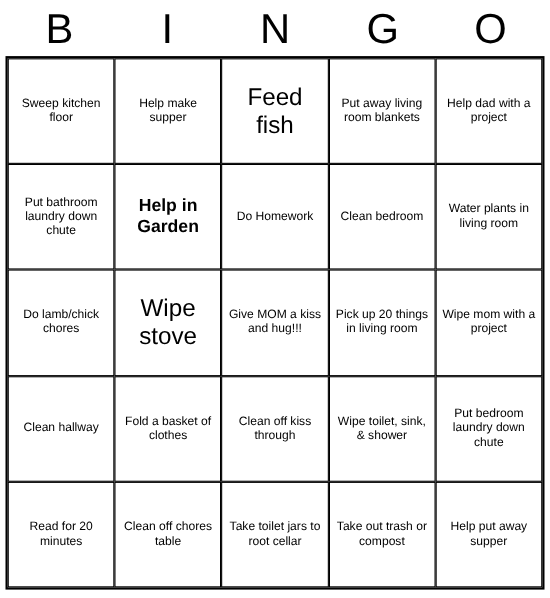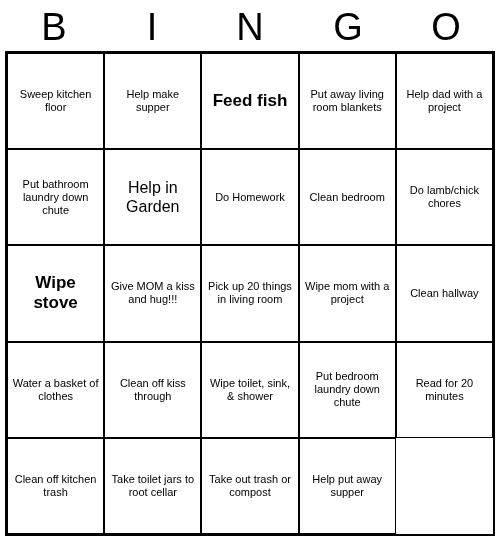--- a/index.html
+++ b/index.html
@@ -40,26 +40,26 @@
       display: flex;
       align-items: center;
       justify-content: center;
       text-align: center;
       padding: 3px;
       font-size: 11px;
       line-height: 1.2;
       color: #000;
     }
     .bingo-cell.large-text {
-      font-size: 17px;
-      font-weight: bold;
+      font-size: 22px;
+      font-weight: normal;
     }
     .bingo-cell.medium-text {
       font-size: 16px;
-      font-weight: normal;
+      font-weight: bold;
     }
   </style>
 </head>
 <body>
 
 <div class="bingo-title">
   <span class="bingo-letter">B</span>
   <span class="bingo-letter">I</span>
   <span class="bingo-letter">N</span>
   <span class="bingo-letter">G</span>
@@ -69,28 +69,29 @@
 <div class="bingo-grid">
 <div class="bingo-cell">Sweep kitchen floor</div>
     <div class="bingo-cell">Help make supper</div>
     <div class="bingo-cell large-text">Feed fish</div>
     <div class="bingo-cell">Put away living room blankets</div>
     <div class="bingo-cell">Help dad with a project</div>
     <div class="bingo-cell">Put bathroom laundry down chute</div>
     <div class="bingo-cell medium-text">Help in Garden</div>
     <div class="bingo-cell">Do Homework</div>
     <div class="bingo-cell">Clean bedroom</div>
+    <div class="bingo-cell">Water plants in living room</div>
     <div class="bingo-cell">Do lamb/chick chores</div>
     <div class="bingo-cell large-text">Wipe stove</div>
     <div class="bingo-cell">Give MOM a kiss and hug!!!</div>
     <div class="bingo-cell">Pick up 20 things in living room</div>
     <div class="bingo-cell">Wipe mom with a project</div>
     <div class="bingo-cell">Clean hallway</div>
-    <div class="bingo-cell">Water a basket of clothes</div>
+    <div class="bingo-cell">Fold a basket of clothes</div>
     <div class="bingo-cell">Clean off kiss through</div>
     <div class="bingo-cell">Wipe toilet, sink, &amp; shower</div>
     <div class="bingo-cell">Put bedroom laundry down chute</div>
     <div class="bingo-cell">Read for 20 minutes</div>
-    <div class="bingo-cell">Clean off kitchen trash</div>
+    <div class="bingo-cell">Clean off chores table</div>
     <div class="bingo-cell">Take toilet jars to root cellar</div>
     <div class="bingo-cell">Take out trash or compost</div>
     <div class="bingo-cell">Help put away supper</div>
   </div>
 
 </body></html>

